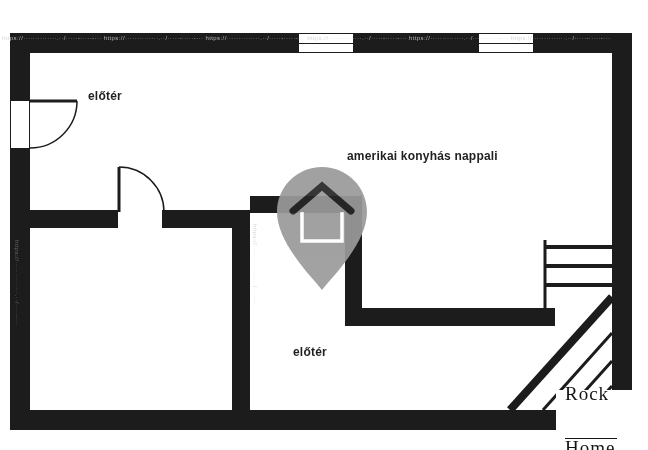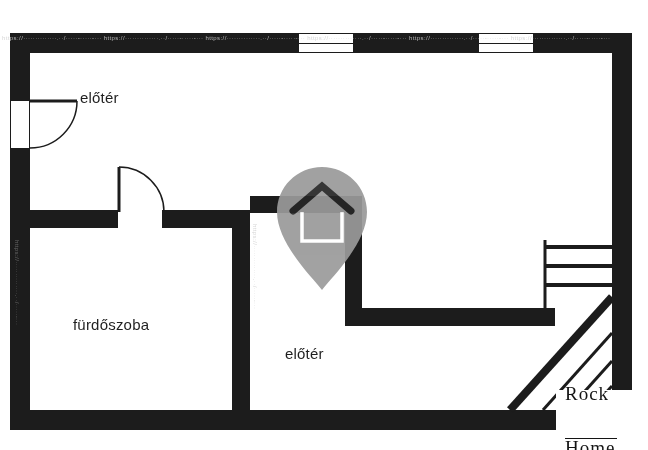--- a/index.html
+++ b/index.html
@@ -8,21 +8,21 @@
     width:648px;height:450px;
     background:#ffffff;
     overflow:hidden;
     font-family:"Liberation Sans", sans-serif;
   }
   .wall{position:absolute;background:#1c1c1c;z-index:1;}
   .window{position:absolute;background:#ffffff;border:1px solid #1c1c1c;box-sizing:border-box;z-index:2;}
   .window::after{content:"";position:absolute;left:0;right:0;top:50%;border-top:1px solid #1c1c1c;}
   .doorgap{position:absolute;background:#ffffff;border:1px solid #1c1c1c;box-sizing:border-box;z-index:2;}
   #overlay{position:absolute;left:0;top:0;z-index:3;pointer-events:none;}
-  .label{position:absolute;z-index:4;font-size:15px;font-weight:400;color:#1f1f1f;white-space:nowrap;letter-spacing:.2px;}
+  .label{position:absolute;z-index:4;font-size:12px;font-weight:700;color:#1f1f1f;white-space:nowrap;letter-spacing:.2px;margin-left:8px;}
   .wm-top{
     position:absolute;left:2px;top:35px;width:644px;z-index:5;
     font-size:6px;letter-spacing:.4px;color:#cfcfcf;opacity:.85;
     white-space:nowrap;overflow:hidden;
   }
   .wm-vert{
     position:absolute;z-index:5;writing-mode:vertical-rl;
     font-size:6px;letter-spacing:.4px;white-space:nowrap;overflow:hidden;
   }
   .wm-vert.on-white{left:252px;top:224px;height:90px;color:rgba(0,0,0,0.18);}
@@ -77,21 +77,21 @@
       <line x1="590" y1="410" x2="612" y2="386" stroke-width="3"></line>
     </g>
     <g opacity="0.92">
       <path d="M322 290 C 312 277 277 243 277 212 C 277 187 297 167 322 167 C 347 167 367 187 367 212 C 367 243 332 277 322 290 Z" fill="#9a9a9a"></path>
       <path d="M302 212 L302 241 L342 241 L342 212" stroke="#ffffff" stroke-width="3.5" fill="none"></path>
       <path d="M293 211 L322 186 L351 211" stroke="#262626" stroke-width="7" fill="none" stroke-linecap="round"></path>
     </g>
   </svg>
 
   <div class="label" style="left:80px;top:89px;">előtér</div>
-  <div class="label" style="left:73px;top:316px;">fürdőszoba</div>
+  <div class="label" style="left:339px;top:149px;">amerikai konyhás nappali</div>
   <div class="label" style="left:285px;top:345px;">előtér</div>
 
   <div class="wm-top">https://··············.··/·····-·····-···   https://··············.··/·····-·····-···   https://··············.··/·····-·····-···   https://··············.··/·····-·····-···   https://··············.··/·····-·····-···   https://··············.··/·····-·····-···</div>
   <div class="wm-vert on-white">https://··············.··/·····-···</div>
   <div class="wm-vert on-wall">https://··············.··/·····-···</div>
 
   <div class="logo">
     <span>Rock</span>
     <span class="logo-home">Home</span>
   </div>

